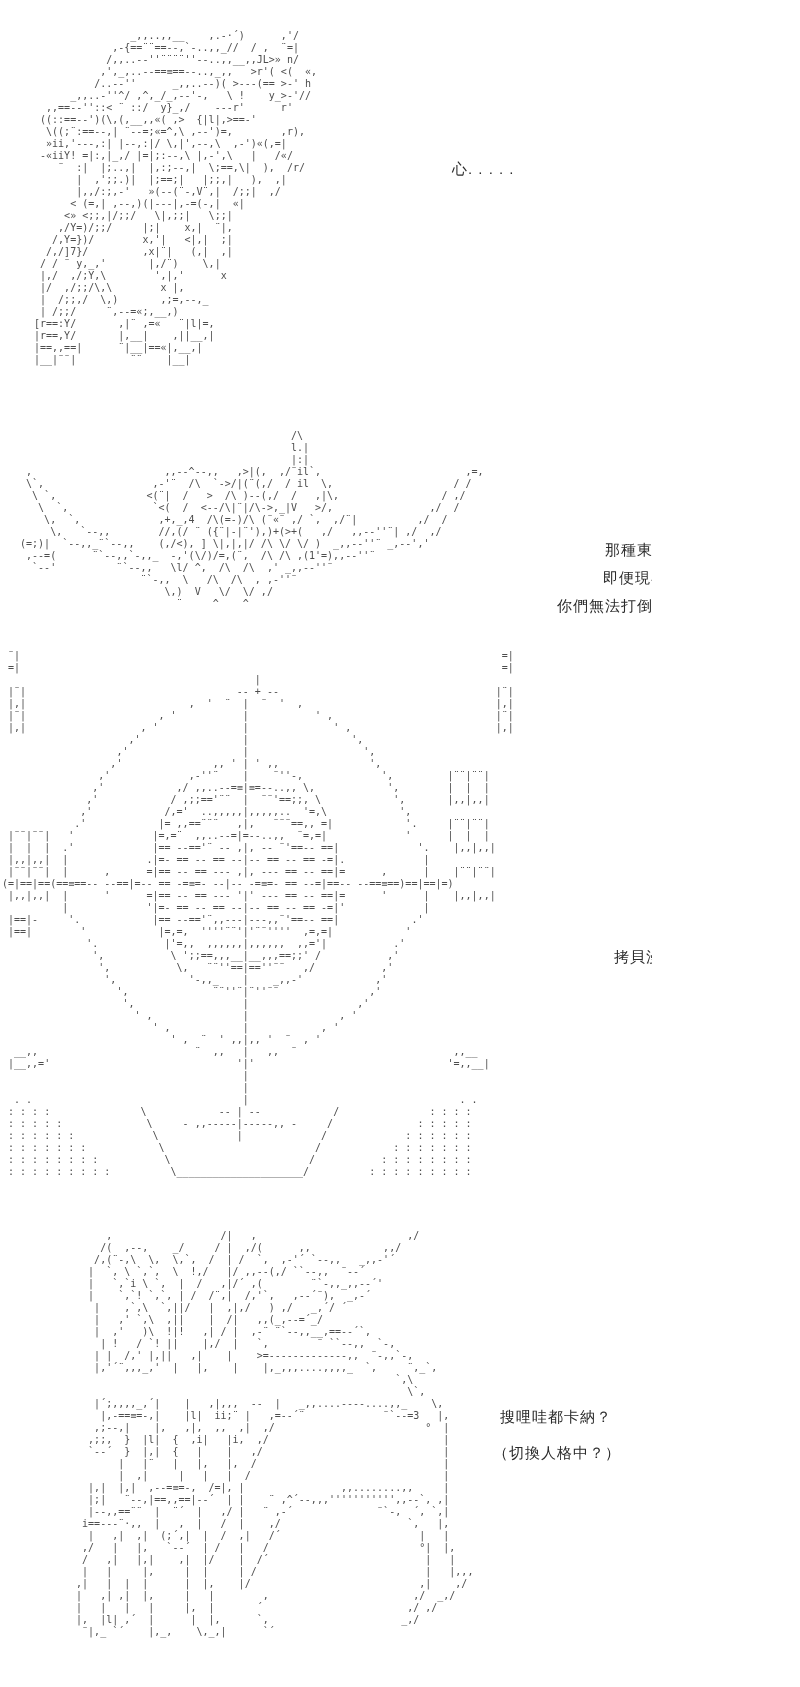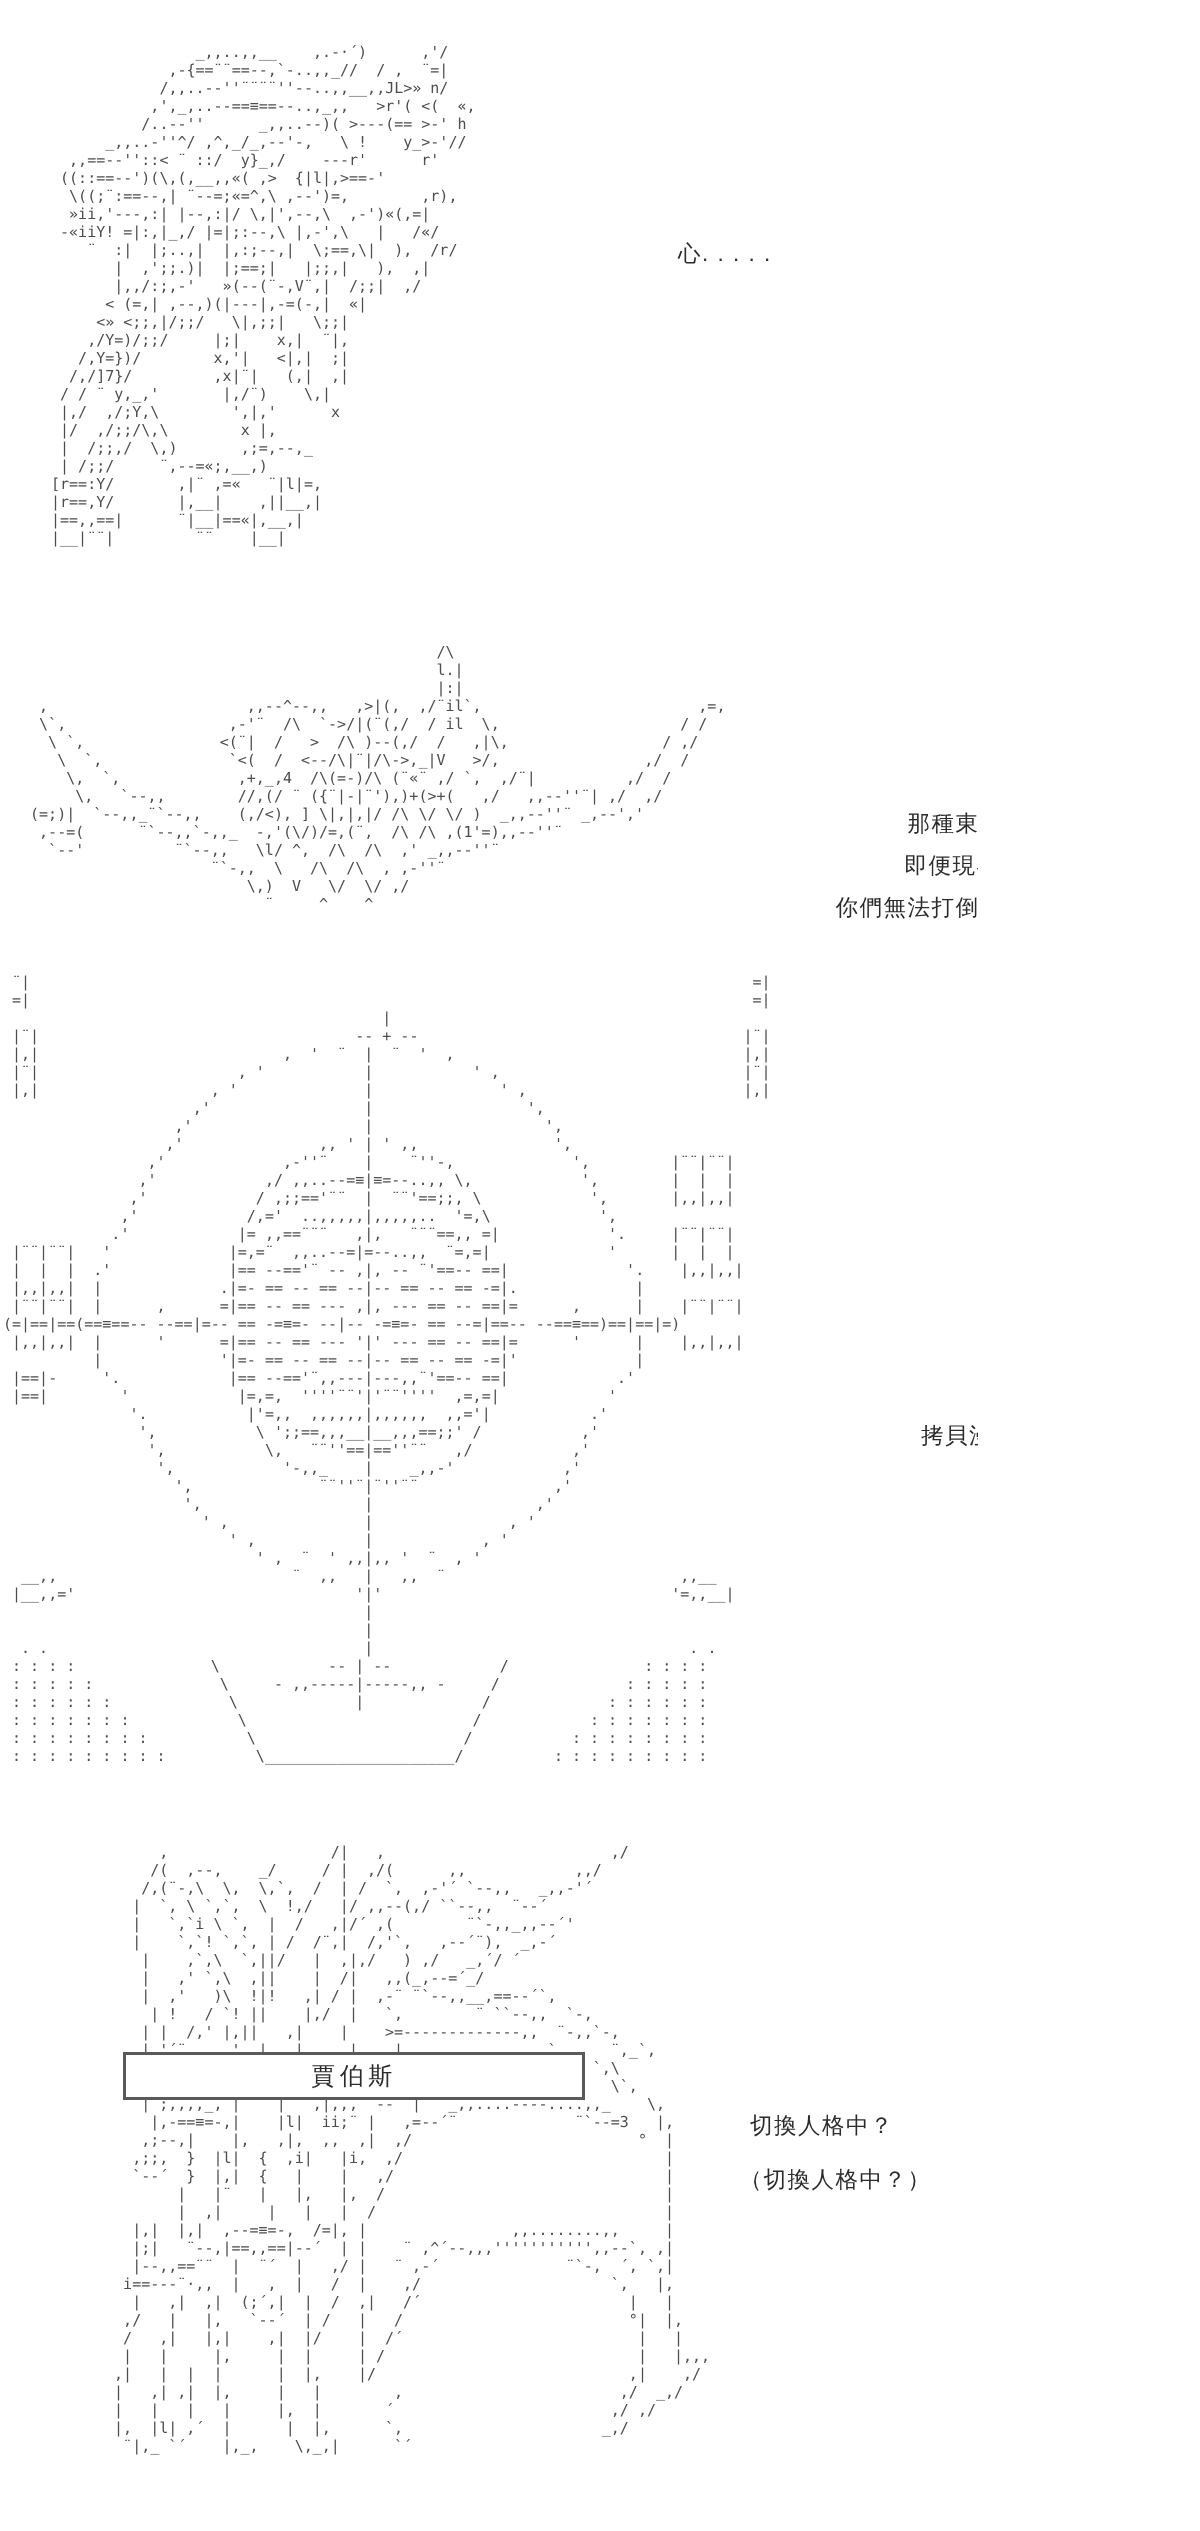--- a/index.html
+++ b/index.html
@@ -153,22 +153,19 @@
      |   ,|  ,|  (;´,|  |  /  ,|   /´                       |   |
     ,/   |   |,   `--´  | /   |   /                         °|  |,
     /   ,|   |,|    ,|  |/    |  /´                          |   |
     |   |     |,     |  |     | /                            |   |,,,
    ,|   |  |  |      |  |,    |/                            ,|    ,/
    |   ,| ,|  |,     |   |        ,                        ,/  _,/
    |   |   |   |     |,  |       ´                        ,/ ,/
    |,  |l| ,´  |      |  |,      `,                      _,/
     ¨|,_ `´    |,_,    \,_,|      `´</pre>
 
-  <div class="name-box">
-    <span>賈伯斯</span>
-  </div>
 
-  <div class="dlg" style="left:500px;top:1408px">切換人格中？</div>
+  <div class="dlg" style="left:500px;top:1408px">搜哩哇都卡納？</div>
   <div class="dlg" style="left:493px;top:1444px">（切換人格中？）</div>
 
   <div class="watermark" style="color: rgb(204, 197, 197); font-family: Liberation Serif, serif;">拷貝漫畫</div>
 
 </div>
 
 </body></html>

